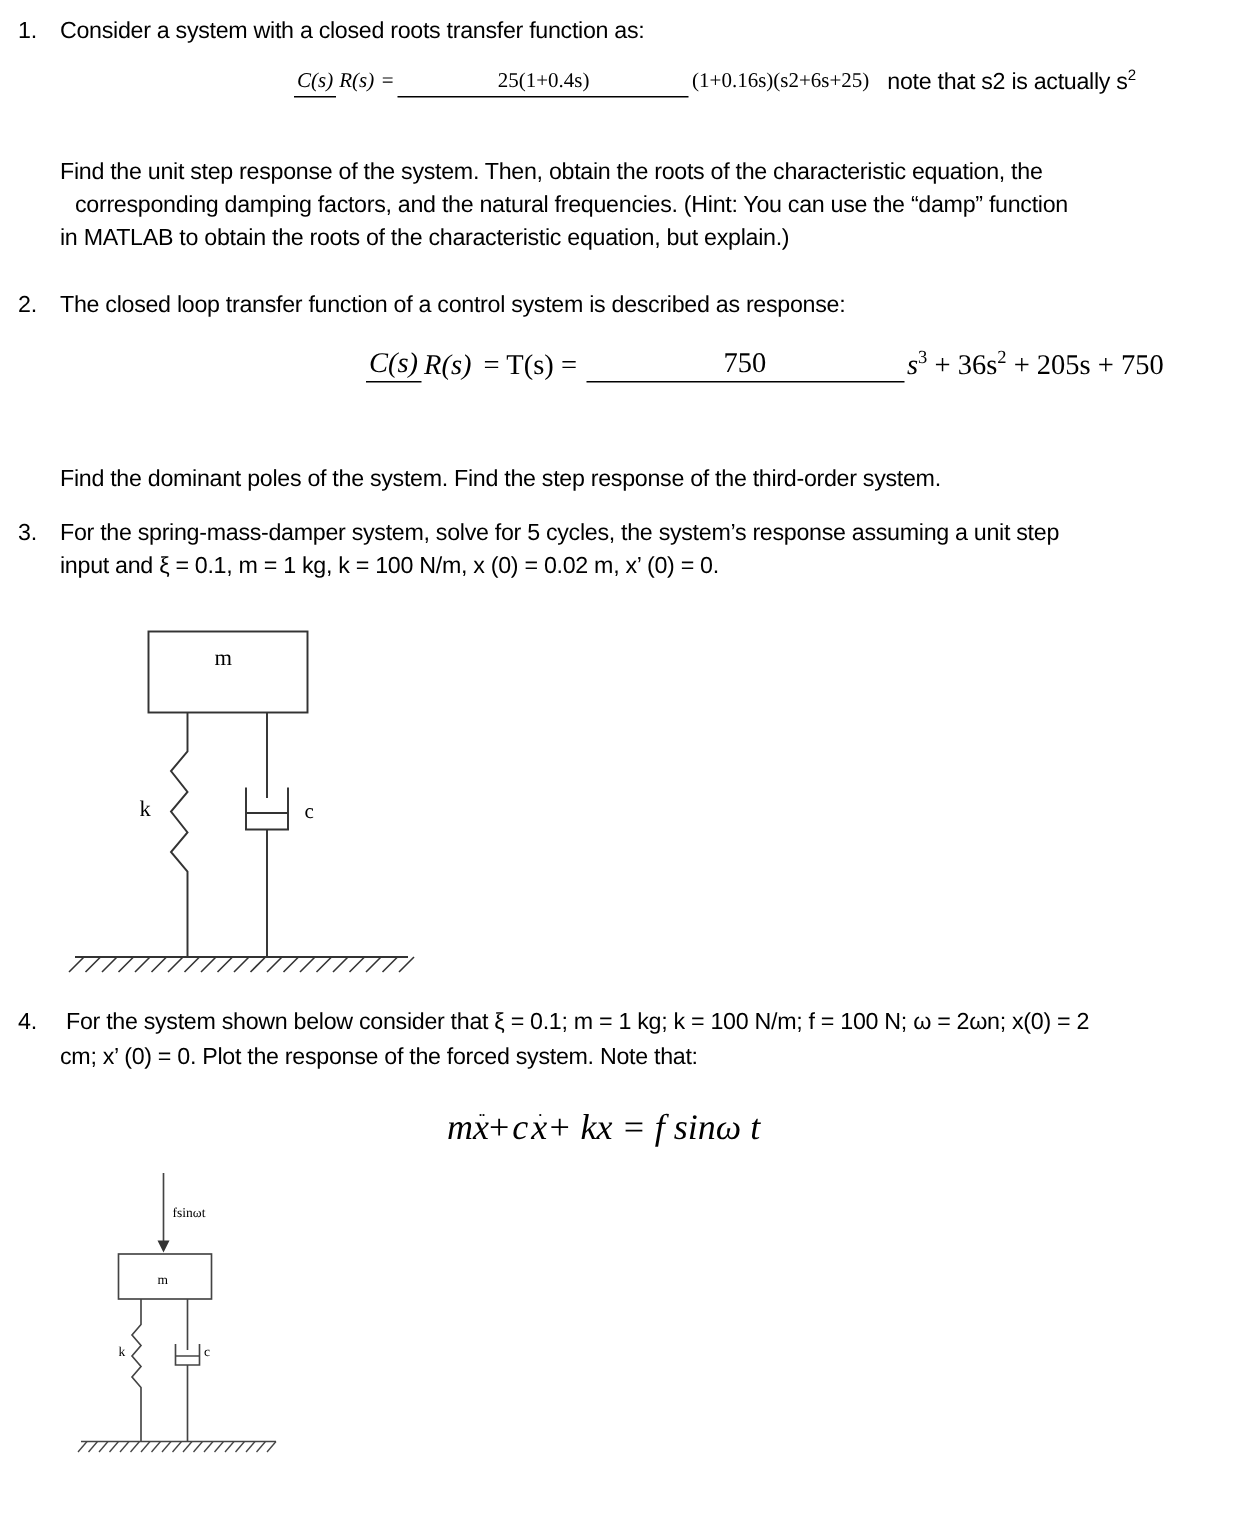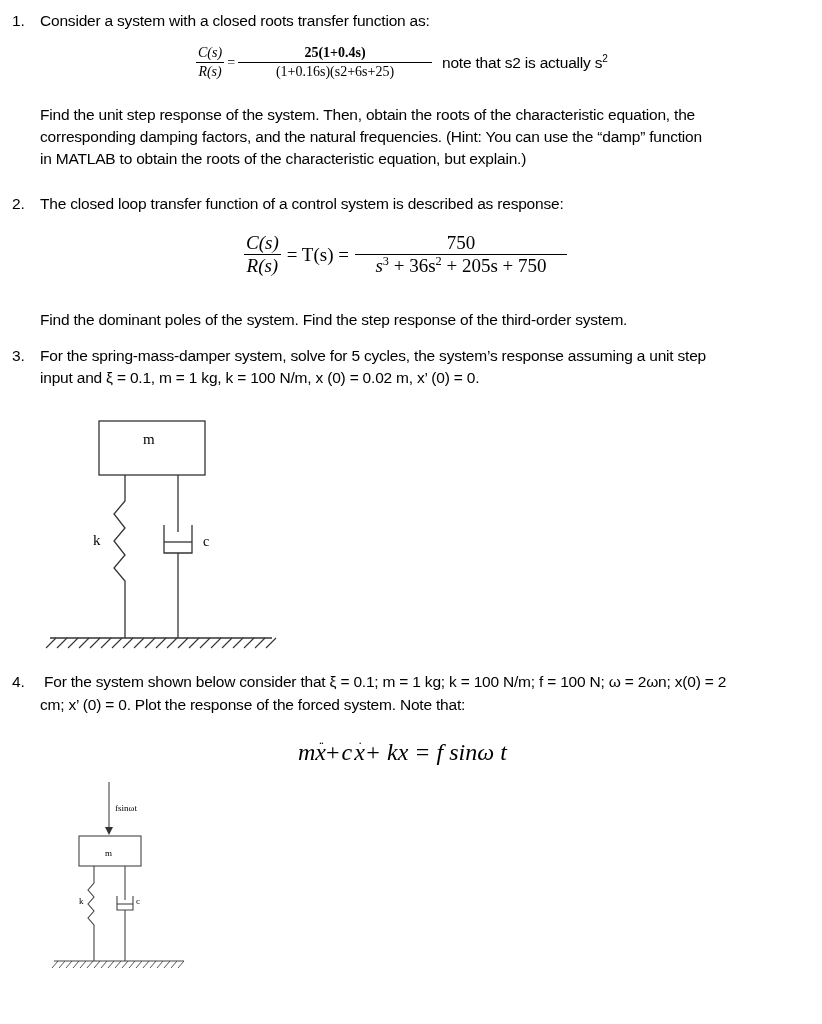--- a/index.html
+++ b/index.html
@@ -1,49 +1,49 @@
 <!DOCTYPE html>
 <html><head>
 <meta charset="utf-8">
 <style>
   html, body { margin: 0; padding: 0; background: #ffffff; }
   body { width: 822px; height: 1024px; position: relative; overflow: hidden;
          font-family: "Liberation Sans", sans-serif; color: #000; }
   .abs { position: absolute; }
   .txt { font-family: "Liberation Sans", sans-serif; font-size: 15.5px; line-height: 22px; letter-spacing: -0.2px; white-space: nowrap; }
   .serif { font-family: "Liberation Serif", serif; }
-  .frac { display: inline-flex; flex-direction: column; align-items: center; vertical-align: middle; }
+  .frac { display: inline-flex; align-items: center; vertical-align: middle; }
   .frac .n { border-bottom: 1px solid #000; padding: 0 2px; text-align: center; }
   .frac .d { padding: 0 2px; text-align: left; }
   sup { font-size: 0.65em; vertical-align: 0.55em; line-height: 0; }
   .dot-over { position: relative; display: inline-block; }
   .dot-over::before { content: attr(data-dots); position: absolute; top: -9px; left: 0; right: 0; text-align: center; font-size: 12px; letter-spacing: -1px; }
 </style>
 </head>
 <body>
 
 <div>
   <div class="abs txt" style="left:12px; top:10px;">1.</div>
   <div class="abs txt" style="left:40px; top:10px;">Consider a system with a closed roots transfer function as:</div>
 
   <div class="abs" style="left:196px; top:44px; display:flex; align-items:center;">
     <div class="frac serif" style="font-size:14px; font-style:italic; line-height:18px;">
       <span class="n">C(s)</span>
       <span class="d">R(s)</span>
     </div>
     <span class="serif" style="font-size:14px; margin:0 3px;">=</span>
     <div class="frac serif" style="font-size:14px; line-height:18px;">
-      <span class="n" style="width:190px;font-weight:bold;">25(1+0.4s)</span>
+      <span class="n" style="width:190px;">25(1+0.4s)</span>
       <span class="d">(1+0.16s)(s2+6s+25)</span>
     </div>
     <span class="txt" style="margin-left:10px;"><span>note that s2 is actually s</span><sup>2</sup></span>
   </div>
 
   <div class="abs txt" style="left:40px; top:104px;">Find the unit step response of the system. Then, obtain the roots of the characteristic equation, the</div>
-  <div class="abs txt" style="left:40px; top:126px;">corresponding damping factors, and the natural frequencies. (Hint: You can use the “damp” function</div>
+  <div class="abs txt" style="left:50px; top:126px;">corresponding damping factors, and the natural frequencies. (Hint: You can use the “damp” function</div>
   <div class="abs txt" style="left:40px; top:148px;">in MATLAB to obtain the roots of the characteristic equation, but explain.)</div>
 </div>
 
 <div>
   <div class="abs txt" style="left:12px; top:193px;">2.</div>
   <div class="abs txt" style="left:40px; top:193px;">The closed loop transfer function of a control system is described as response:</div>
 
   <div class="abs serif" style="left:244px; top:232px; display:flex; align-items:center; font-size:19px;">
     <div class="frac" style="line-height:22px; font-style:italic;">
       <span class="n">C(s)</span>

